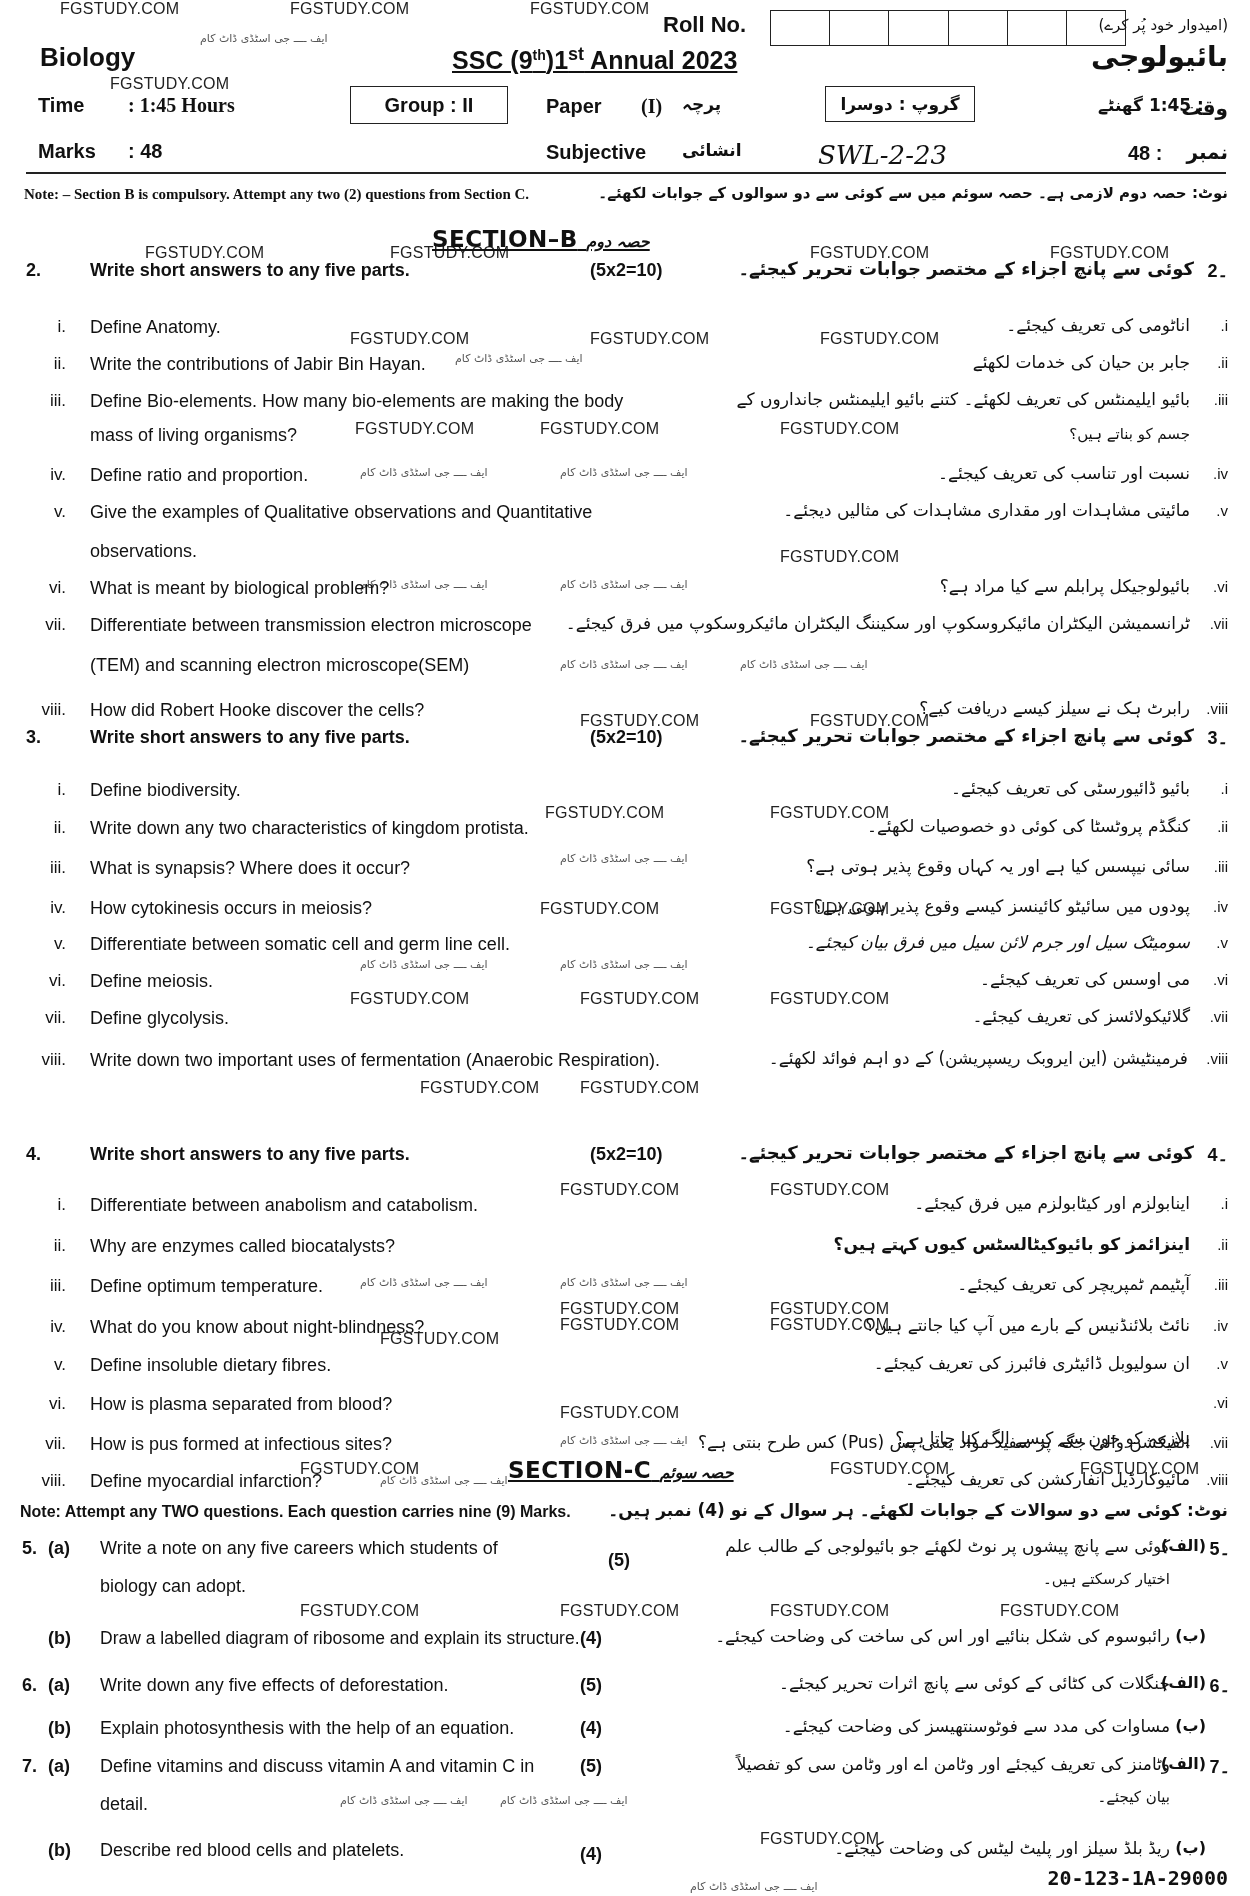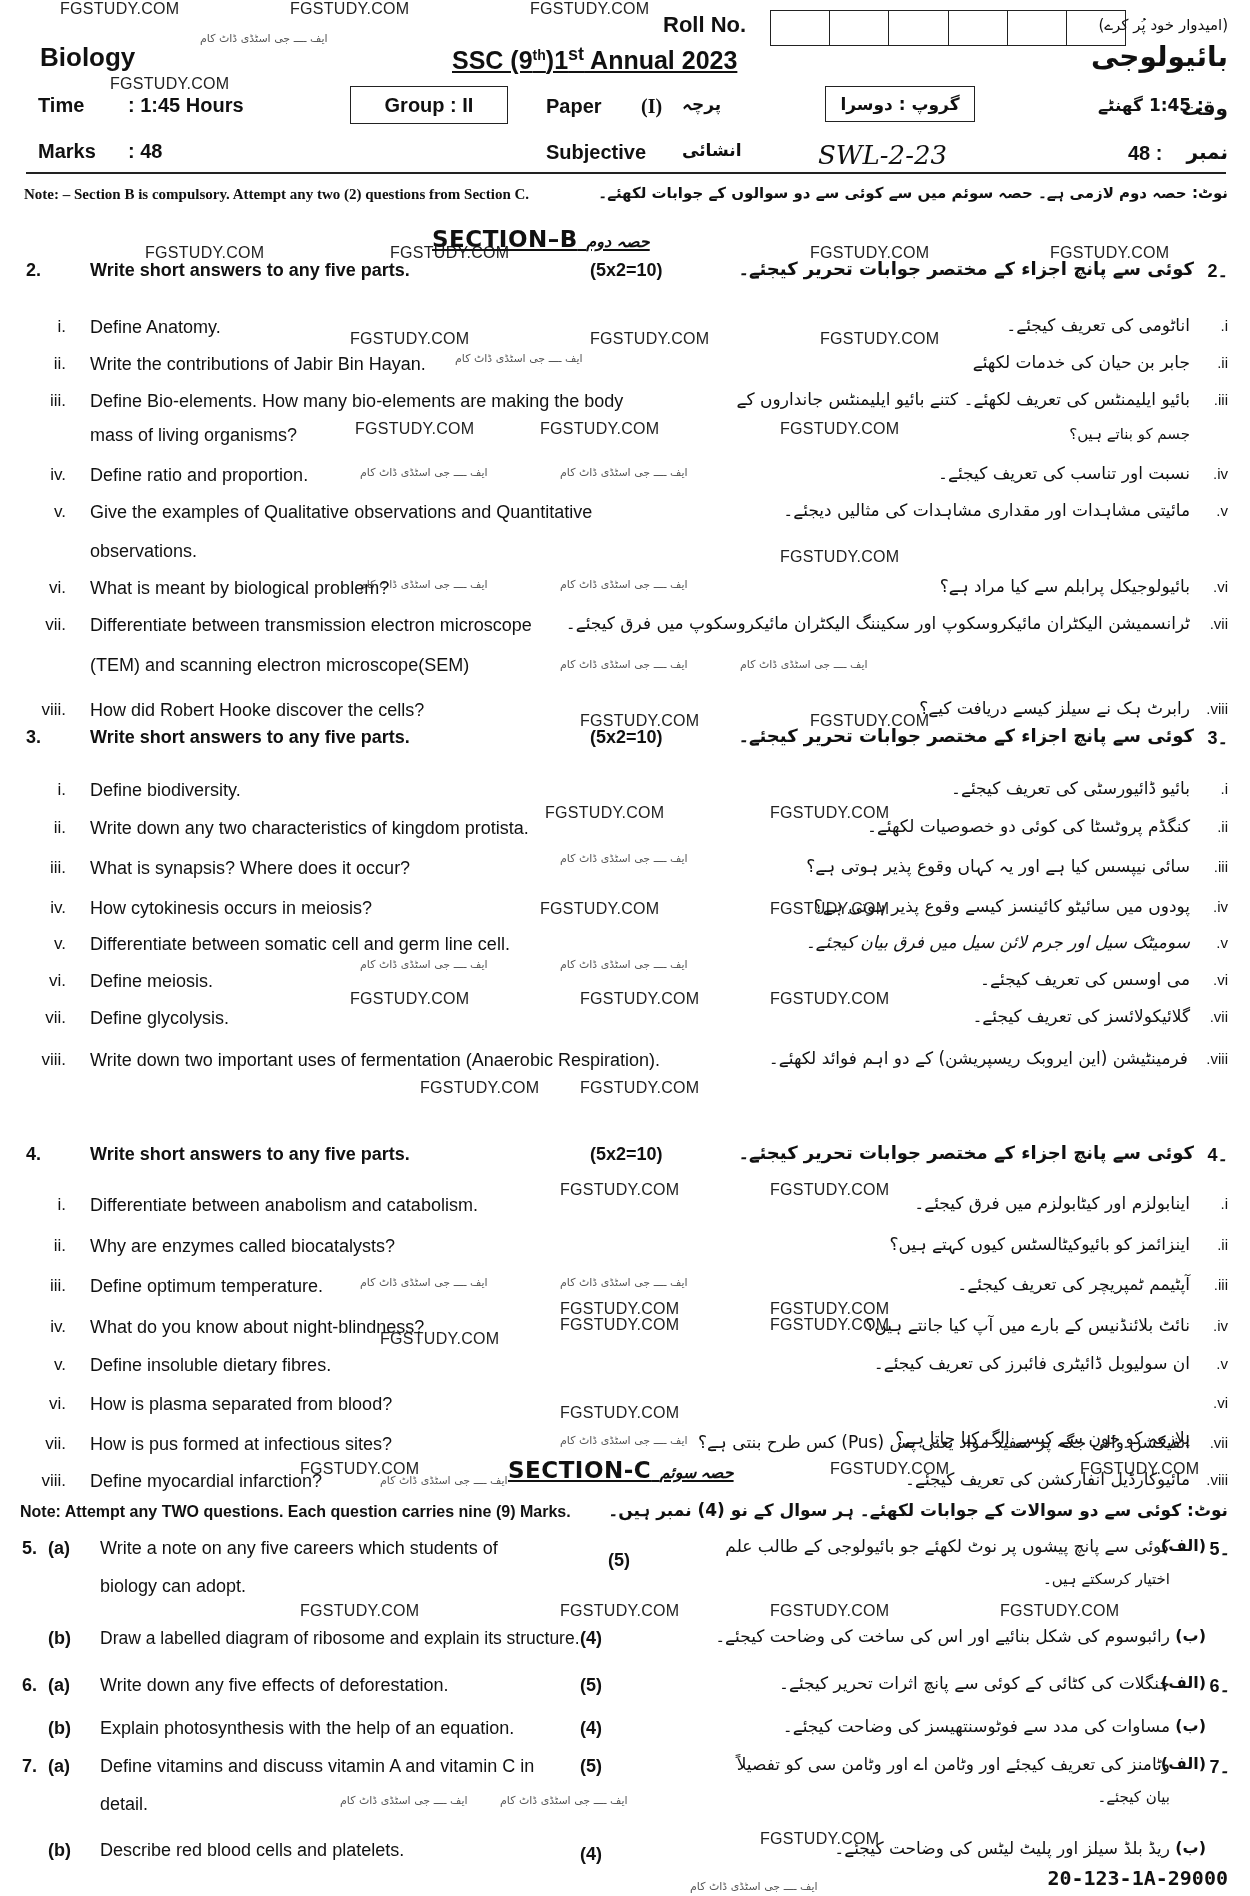--- a/index.html
+++ b/index.html
@@ -106,21 +106,21 @@
     <div class="roll-cell"></div>
     <div class="roll-cell"></div>
     <div class="roll-cell"></div>
     <div class="roll-cell"></div>
     <div class="roll-cell"></div>
     <div class="roll-cell"></div>
   </div>
 <div class="abs urdu" style="right:22px; top:16px; font-size:15px;">(امیدوار خود پُر کرے)</div>
 
 <div class="abs hdr" style="left:38px; top:94px;">Time</div>
-<div class="abs hdr" style="left:128px; top:94px;">: 1:45 Hours</div>
+<div class="abs hdr" style="left:128px; top:94px;font-family:Liberation Serif, serif;">: 1:45 Hours</div>
 
 <div class="boxed hdr" style="left:350px; top:86px; width:156px; height:36px; line-height:36px;">Group : II</div>
 
 <div class="abs hdr" style="left:546px; top:95px;">Paper</div>
 <div class="abs hdr" style="left:641px; top:95px; font-family:'Liberation Serif', serif;">(I)</div>
 <div class="abs urdu b" style="left:682px; top:94px;">پرچہ</div>
 
 <div class="boxed urdu b" style="left:825px; top:86px; width:148px; height:34px; line-height:34px;">گروپ : دوسرا</div>
 
 <div class="abs urdu b" style="left:1098px; top:95px;">: 1:45 گھنٹے</div>
@@ -227,21 +227,21 @@
     <div class="abs q-text b" style="left:90px; top:1144px;">Write short answers to any five parts.</div>
     <div class="abs marks" style="left:590px; top:1144px;">(5x2=10)</div>
     <div class="abs urdu b" style="right:56px; top:1142px; font-size:18px;">کوئی سے پانچ اجزاء کے مختصر جوابات تحریر کیجئے۔</div>
     <div class="abs q-num" style="right:22px; top:1144px;">4۔</div>
     <div class="abs roman" style="left:22px; top:1195px;">i.</div>
     <div class="abs q-text" style="left:90px; top:1195px;">Differentiate between anabolism and catabolism.</div>
     <div class="abs urdu" style="right:60px; top:1193px;">اینابولزم اور کیٹابولزم میں فرق کیجئے۔</div>
     <div class="abs" style="right:22px; top:1195px; font-size:15px;">.i</div>
     <div class="abs roman" style="left:22px; top:1236px;">ii.</div>
     <div class="abs q-text" style="left:90px; top:1236px;">Why are enzymes called biocatalysts?</div>
-    <div class="abs urdu" style="right:60px; top:1234px;">اینزائمز کو بائیوکیٹالسٹس کیوں کہتے ہیں؟</div>
+    <div class="abs urdu" style="right:60px; top:1234px;font-weight:bold;">اینزائمز کو بائیوکیٹالسٹس کیوں کہتے ہیں؟</div>
     <div class="abs" style="right:22px; top:1236px; font-size:15px;">.ii</div>
     <div class="abs roman" style="left:22px; top:1276px;">iii.</div>
     <div class="abs q-text" style="left:90px; top:1276px;">Define optimum temperature.</div>
     <div class="abs urdu" style="right:60px; top:1274px;">آپٹیمم ٹمپریچر کی تعریف کیجئے۔</div>
     <div class="abs" style="right:22px; top:1276px; font-size:15px;">.iii</div>
     <div class="abs roman" style="left:22px; top:1317px;">iv.</div>
     <div class="abs q-text" style="left:90px; top:1317px;">What do you know about night-blindness?</div>
     <div class="abs urdu" style="right:60px; top:1315px;">نائٹ بلائنڈنیس کے بارے میں آپ کیا جانتے ہیں؟</div>
     <div class="abs" style="right:22px; top:1317px; font-size:15px;">.iv</div>
     <div class="abs roman" style="left:22px; top:1355px;">v.</div>

